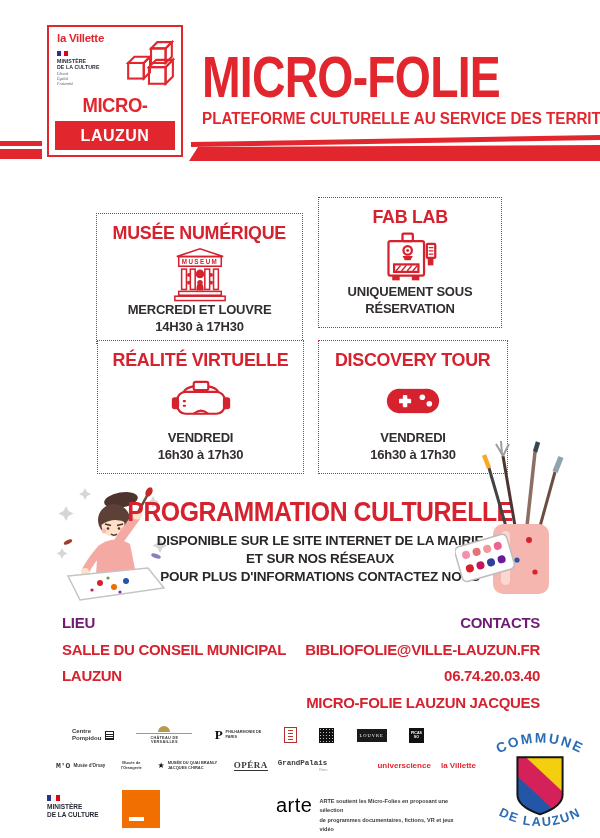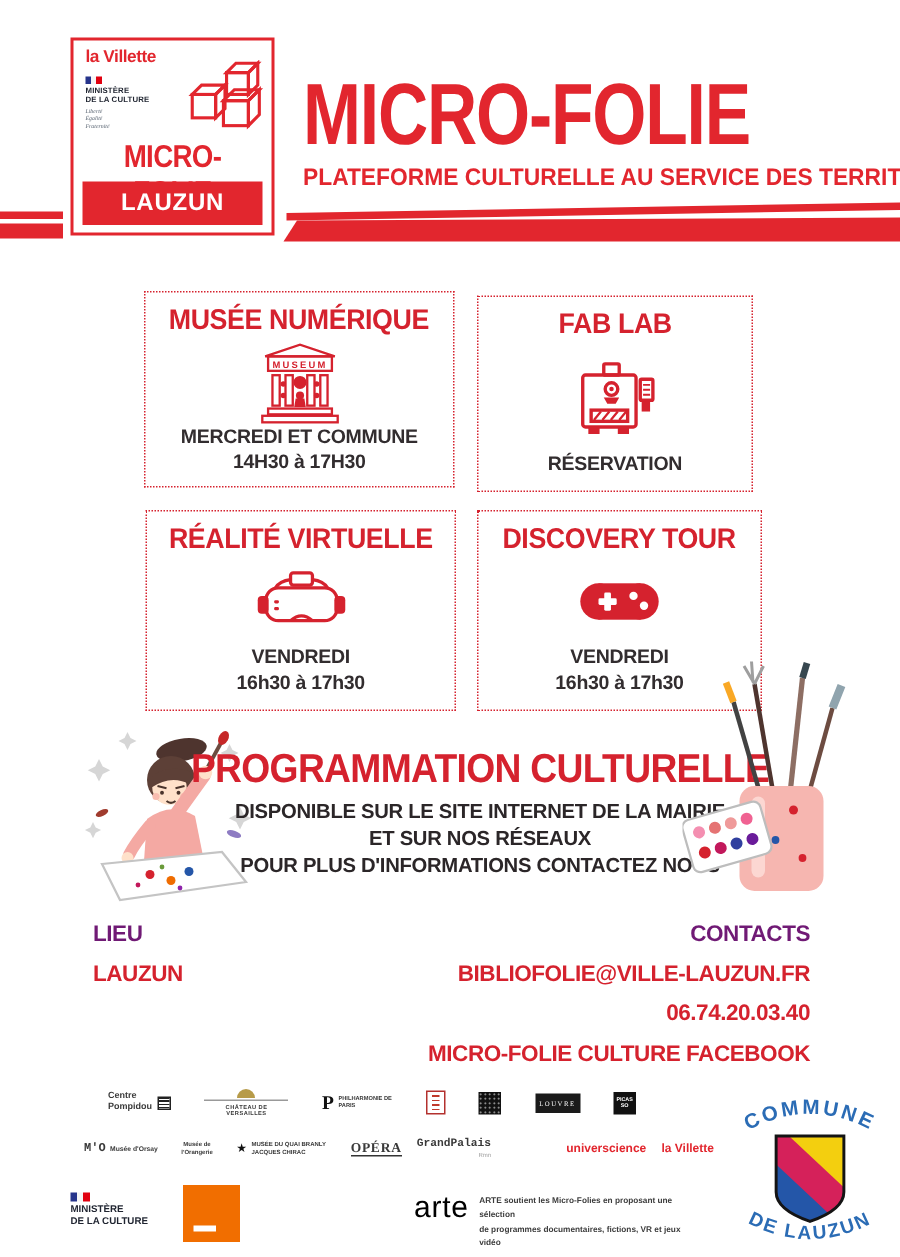--- a/index.html
+++ b/index.html
@@ -16,21 +16,21 @@
   .motto { margin-top:1.5px; font-family:"Liberation Serif", serif; font-style:italic; font-size:3.9px; color:#55606e; line-height:1.25; }
   .mf-word { position:absolute; left:0; right:0; top:66px; text-align:center; font-size:21px; font-weight:900; color:#e2262e; transform:scaleX(0.88); letter-spacing:-0.5px; }
   .lauzun-banner { position:absolute; left:6px; right:6px; top:94px; height:29px; background:#e2262e; color:#fff; font-size:16px; font-weight:800; display:flex; align-items:center; justify-content:center; letter-spacing:0.5px; }
 
   .h-title { position:absolute; left:202px; top:48px; font-size:58px; line-height:1; font-weight:900; color:#e2262e; letter-spacing:-1px; transform:scaleX(0.8); transform-origin:left top; white-space:nowrap; z-index:2; }
   .h-sub { position:absolute; left:202px; top:110px; font-size:16px; font-weight:800; color:#e2262e; transform:scaleX(0.95); transform-origin:left top; white-space:nowrap; z-index:2; }
   .stripes { position:absolute; left:0; top:0; width:600px; height:170px; z-index:1; }
 
   
   .abox { position:absolute; border:1.5px dotted #d5222e; background:#fff; display:flex; flex-direction:column; align-items:center; text-align:center; }
-  .b1 { left:96px;  top:194px; width:207px; height:131px; }
+  .b1 { left:96px;  top:213px; width:207px; height:131px; }
   .b2 { left:318px; top:197px; width:184px; height:131px; }
   .b3 { left:97px;  top:340px; width:207px; height:134px; }
   .b4 { left:318px; top:340px; width:190px; height:134px; }
   .abox-title { margin-top:8px; font-size:19px; font-weight:800; color:#d5222e; transform:scaleX(0.94); letter-spacing:-0.3px; white-space:nowrap; }
   .abox-iconwrap { flex:1; display:flex; align-items:center; justify-content:center; }
   .abox-sched { margin-bottom:9px; font-size:13px; font-weight:800; color:#322d2f; line-height:1.3; letter-spacing:-0.2px; }
 
   
   .prog-title { position:absolute; left:40px; width:560px; top:497px; text-align:center; font-size:27px; font-weight:900; color:#d5222e; transform:scaleX(0.92); letter-spacing:-0.5px; }
   .prog-lines { position:absolute; left:40px; width:560px; top:532px; text-align:center; font-size:13.5px; font-weight:800; color:#2b2628; line-height:1.32; letter-spacing:-0.2px; }
@@ -153,21 +153,21 @@
             <path d="M29,42 h6 l1,6 h-8 z"></path>
           <circle cx="30" cy="1000" r="0"></circle>
           <circle cx="20.5" cy="32" r="1.9"></circle>
             <circle cx="20.5" cy="40" r="1.9"></circle>
           <circle cx="43.5" cy="32" r="1.9"></circle>
             <circle cx="43.5" cy="40" r="1.9"></circle>
         </g>
       </svg>
     </div>
     <div class="abox-sched">
-      <div>MERCREDI ET COMMUNE</div>
+      <div>MERCREDI ET LOUVRE</div>
       <div>14H30 à 17H30</div>
     </div>
   </div>
 
   <div class="abox b2">
     <div class="abox-title">FAB LAB</div>
     <div class="abox-iconwrap">
       <svg width="58" height="56" viewBox="0 0 62 58">
         <g stroke="#d5222e" stroke-width="2.4" fill="none">
           <rect x="8" y="13" width="38" height="37" rx="2"></rect>
@@ -181,20 +181,21 @@
         <g fill="#d5222e">
           <circle cx="28.5" cy="23" r="1.6"></circle>
           <path d="M23,29 h11 l-2.5,4.5 h-6 z"></path>
           <rect x="50" y="32" width="6" height="7"></rect>
           <rect x="12" y="50" width="8" height="5"></rect>
             <rect x="33" y="50" width="8" height="5"></rect>
         </g>
       </svg>
     </div>
     <div class="abox-sched">
+      <div>UNIQUEMENT SOUS</div>
       <div>RÉSERVATION</div>
     </div>
   </div>
 
   <div class="abox b3">
     <div class="abox-title">RÉALITÉ VIRTUELLE</div>
     <div class="abox-iconwrap">
       <svg width="62" height="44" viewBox="0 0 68 46">
         <g stroke="#d5222e" stroke-width="2.4" fill="none">
           <rect x="26" y="2" width="16" height="9" rx="2"></rect>
@@ -304,27 +305,28 @@
         <circle cx="47" cy="112" r="4" fill="#f06292"></circle>
       <circle cx="14" cy="126" r="4" fill="#d5222e"></circle>
         <circle cx="25" cy="126" r="4" fill="#c2185b"></circle>
       <circle cx="36" cy="126" r="4" fill="#303f9f"></circle>
         <circle cx="47" cy="126" r="4" fill="#6a1b9a"></circle>
     </g>
   </svg>
 
   <div class="lieu">
     <div class="lc-heading">LIEU</div>
+    <div class="lc-line">SALLE DU CONSEIL MUNICIPAL</div>
     <div class="lc-line">LAUZUN</div>
   </div>
   <div class="contacts">
     <div class="lc-heading">CONTACTS</div>
     <div class="lc-line">BIBLIOFOLIE@VILLE-LAUZUN.FR</div>
     <div class="lc-line">06.74.20.03.40</div>
-    <div class="lc-line">MICRO-FOLIE CULTURE FACEBOOK</div>
+    <div class="lc-line">MICRO-FOLIE LAUZUN JACQUES</div>
   </div>
 
   <div class="prow prow1">
     <div class="pitem pi-pompidou">
       <span class="plabel">Centre Pompidou</span>
       <span class="pp-sq"></span>
     </div>
     <div class="pitem pi-vers">
       <span class="vers-emblem"></span>
       <span class="plabel">CHÂTEAU DE VERSAILLES</span>

